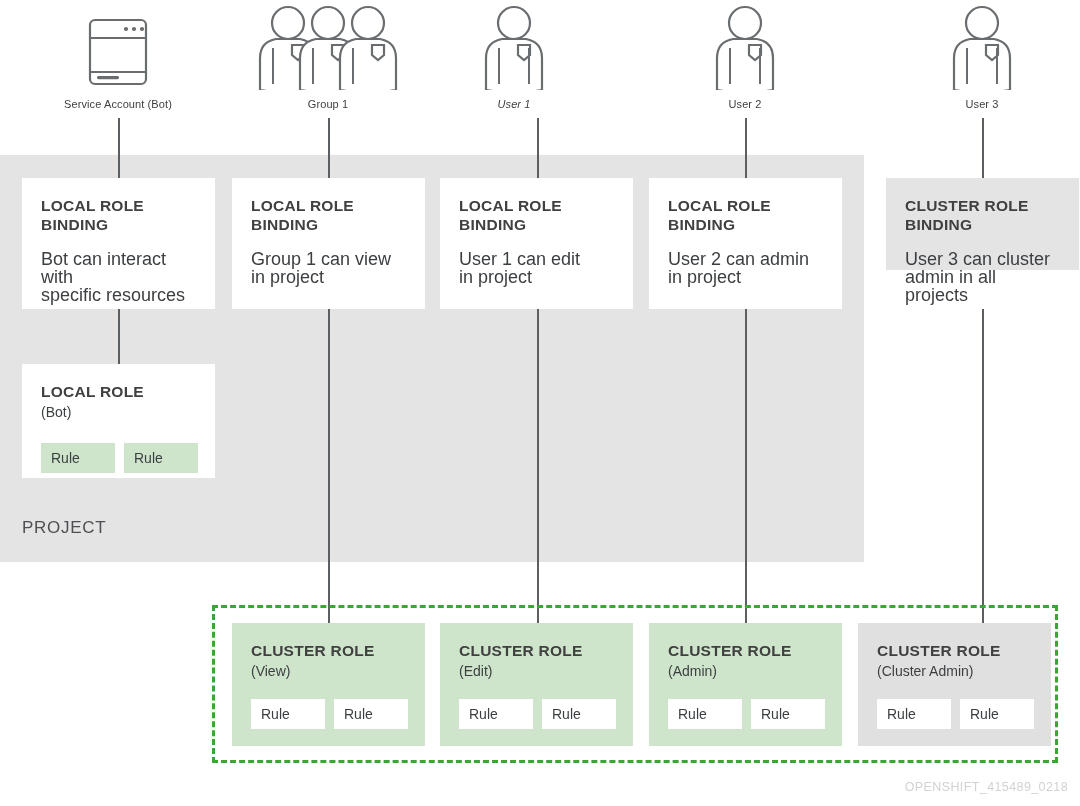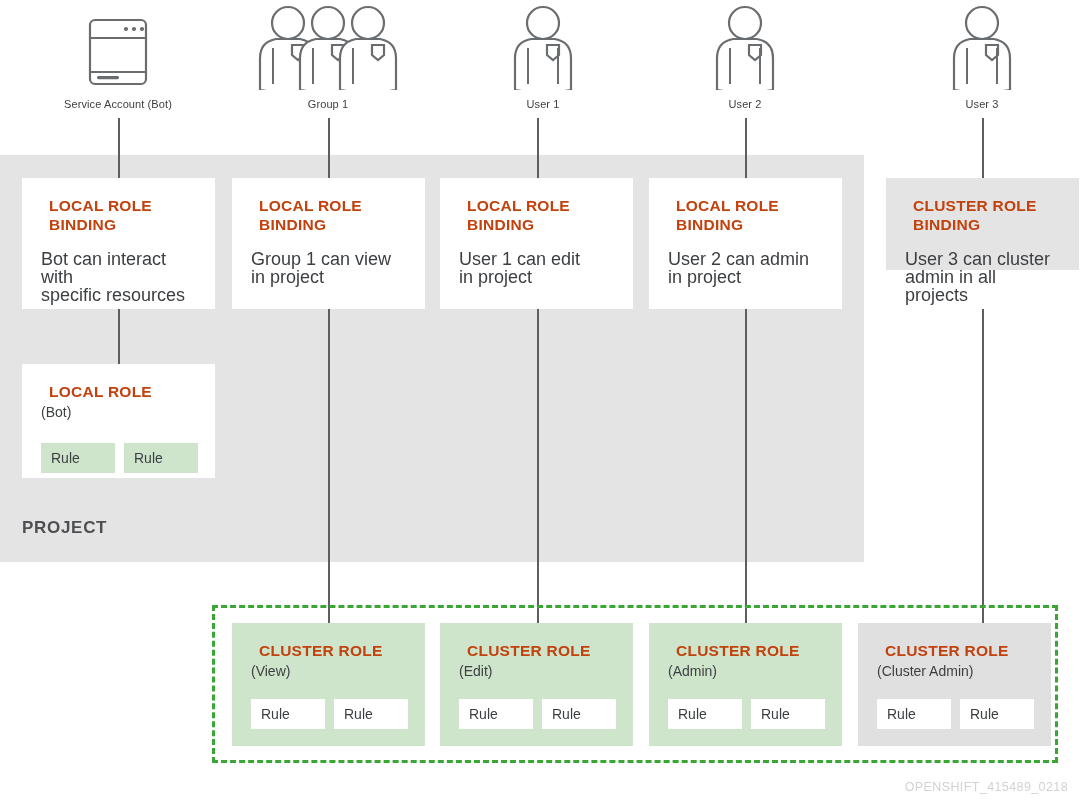--- a/index.html
+++ b/index.html
@@ -54,43 +54,42 @@
     top: 155px;
     width: 864px;
     height: 407px;
     background: #e4e4e4;
   }
   .project-label {
     position: absolute;
     left: 22px;
     top: 518px;
     font-size: 17px;
-    font-weight: bold;
+    font-weight: normal;
     color: #4d4f52;
     letter-spacing: 0.7px;
   }
 
   
   .card {
     position: absolute;
     box-sizing: border-box;
     padding: 18px 19px 0 19px;
   }
   .card.white  { background: #ffffff; }
   .card.gray   { background: #e4e4e4; }
   .card.green  { background: #cfe5cb; }
   .card.lgray  { background: #e0e0e0; }
 
   .card .title {
-    color: #c2410c;
+    color: #404040;
     font-weight: bold;
     font-size: 15.5px;
     line-height: 19px;
     letter-spacing: 0.25px;
-    margin-left: 8px;
   }
   .card .subtitle {
     margin-top: 2px;
     color: #3c3f42;
     font-size: 14px;
     line-height: 19px;
   }
   .card .desc {
     margin-top: 16px;
     color: #3c3f42;
@@ -199,21 +198,21 @@
           <circle cx="116" cy="19" r="16"></circle>
           <path d="M88 86 V54 q0-16 16-19 h24 q16 3 16 19 V86 q-28 5-56 0 Z"></path>
           <line x1="101" y1="44" x2="101" y2="80" stroke-width="2"></line>
           <path d="M120 41 h12 v10 l-6 5 -6-5 Z" fill="none"></path>
         </g>
       </svg>
     </div>
     <div class="caption">Group 1</div>
   </div>
 
-  <div class="actor" style="left:443px;">
+  <div class="actor" style="left:414px;font-style:italic;">
     <div class="icon-wrap">
       <svg width="64" height="86" viewBox="0 0 64 86">
         <g fill="#ffffff" stroke="#6a6d70" stroke-width="2.2">
           <circle cx="32" cy="19" r="16"></circle>
           <path d="M4 86 V54 q0-16 16-19 h24 q16 3 16 19 V86 q-28 5-56 0 Z"></path>
           <line x1="17" y1="44" x2="17" y2="80" stroke-width="2"></line>
           <line x1="47" y1="44" x2="47" y2="80" stroke-width="2"></line>
           <path d="M36 41 h12 v10 l-6 5 -6-5 Z" fill="none"></path>
         </g>
       </svg>

